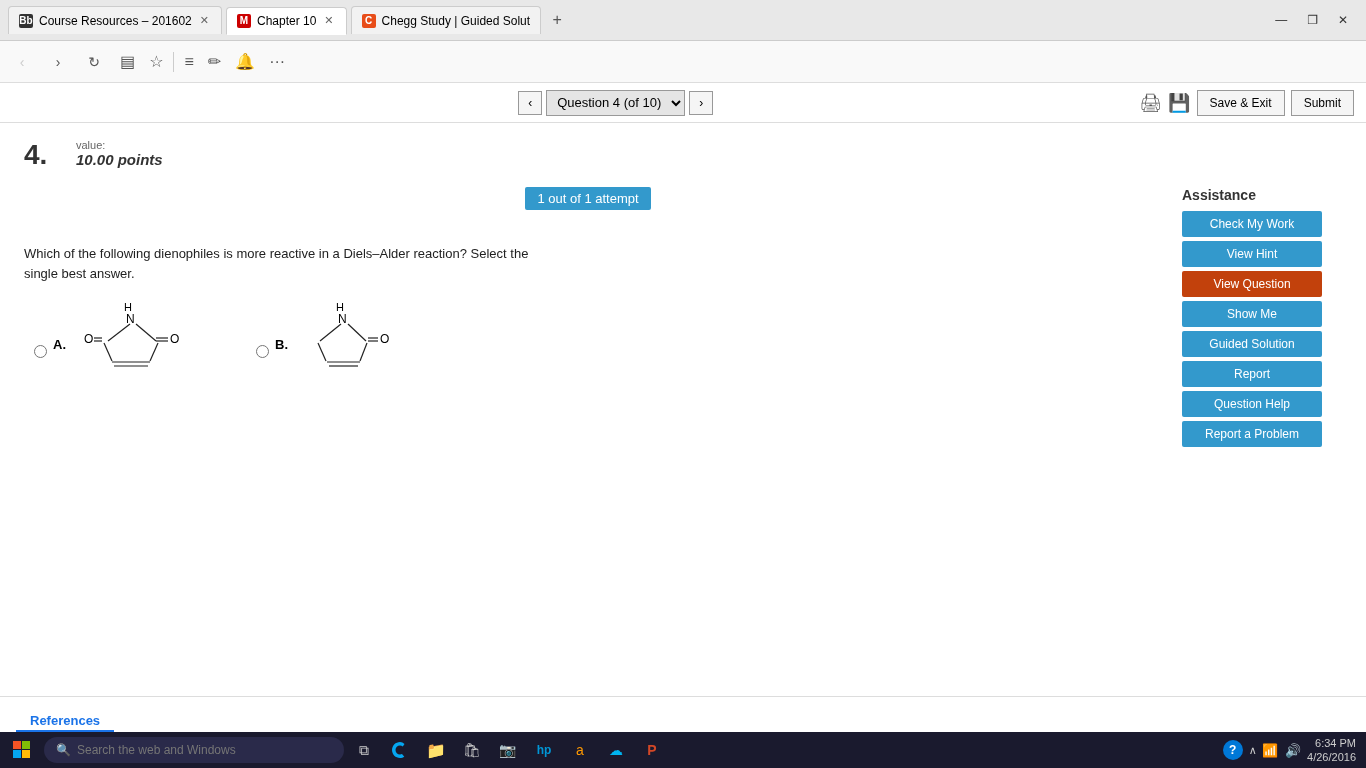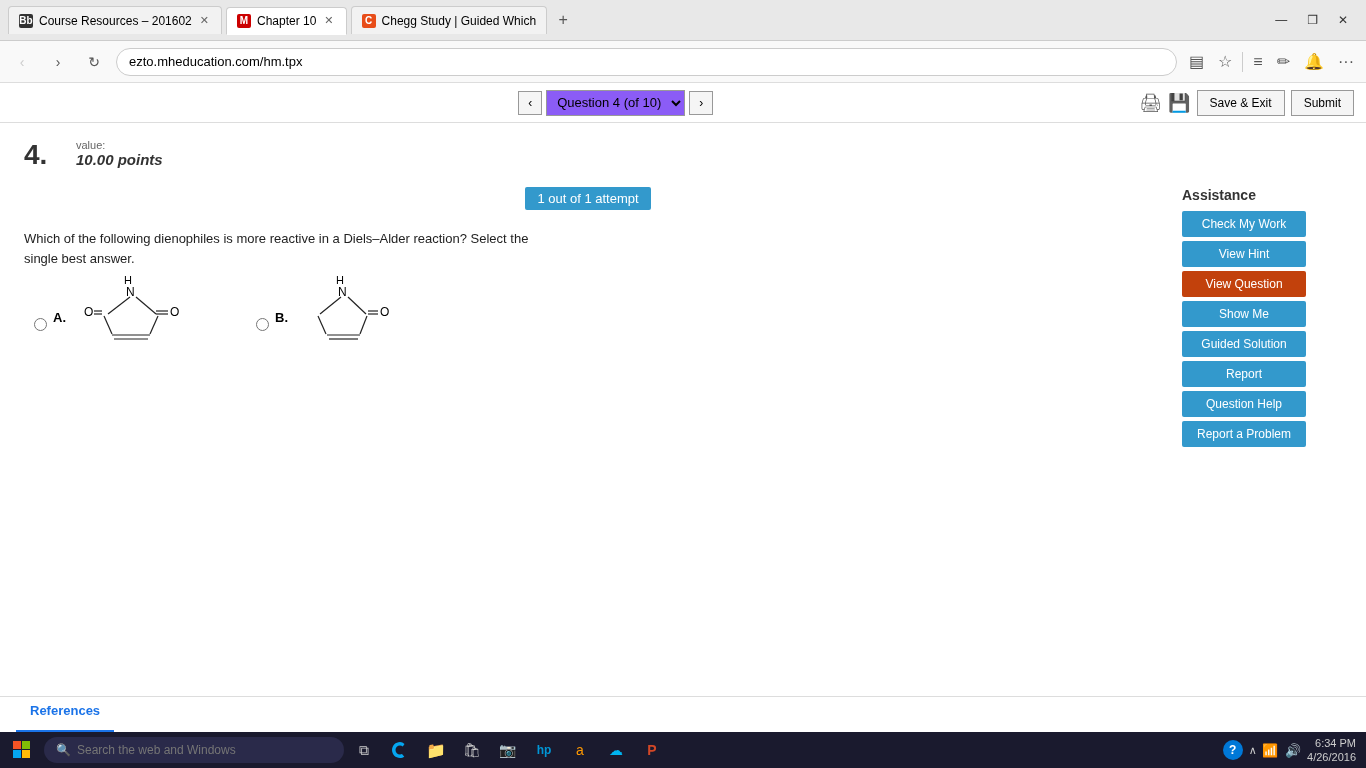--- a/index.html
+++ b/index.html
@@ -113,21 +113,21 @@
       align-items: center;
       justify-content: center;
       cursor: pointer;
       font-size: 12px;
     }
     .q-nav-select {
       height: 26px;
       border: 1px solid #999;
       padding: 0 6px;
       font-size: 13px;
-      background: #8b5cf6;
+      background: #e5e5e5;
       cursor: pointer;
     }
     .question-nav-right {
       display: flex;
       align-items: center;
       gap: 6px;
     }
     .save-exit-btn, .submit-btn {
       height: 26px;
       padding: 0 12px;
@@ -161,41 +161,41 @@
     .value-label { font-size: 11px; color: #666; }
     .value-points { font-size: 15px; font-weight: bold; color: #333; font-style: italic; }
 
     .attempt-badge {
       background: #3399cc;
       color: #fff;
       padding: 4px 12px;
       border-radius: 2px;
       font-size: 13px;
       display: inline-block;
-      margin: 0 auto 5px auto;
+      margin: 0 auto 20px auto;
     }
 
     .question-body {
       display: flex;
       gap: 30px;
     }
     .question-left { flex: 1; }
     .question-right { width: 160px; }
 
     .attempt-row {
       display: flex;
       justify-content: center;
       margin-bottom: 14px;
     }
 
     .question-text {
       font-size: 13px;
       color: #222;
       line-height: 1.5;
-      margin-bottom: 4px;
+      margin-bottom: 16px;
     }
 
     .choices {
       display: flex;
       gap: 60px;
       align-items: flex-start;
       margin-left: 10px;
     }
     .choice-item {
       display: flex;
@@ -212,21 +212,21 @@
       margin-right: 4px;
     }
     .assistance-title {
       font-size: 14px;
       font-weight: bold;
       color: #333;
       margin-bottom: 8px;
     }
     .assist-btn {
       display: block;
-      width: 124px;
+      width: 140px;
       height: 26px;
       background: #3399cc;
       color: #fff;
       border: none;
       border-radius: 2px;
       margin-bottom: 4px;
       cursor: pointer;
       font-size: 12px;
       text-align: center;
       line-height: 26px;
@@ -242,21 +242,21 @@
       left: 0;
       right: 0;
       background: #fff;
       border-top: 1px solid #ddd;
       padding: 0 16px;
       display: flex;
       align-items: flex-end;
       height: 36px;
     }
     .bottom-tab {
-      padding: 8px 14px 12px 14px;
+      padding: 8px 14px 2px 14px;
       font-size: 13px;
       cursor: pointer;
       color: #666;
       border-bottom: 2px solid transparent;
     }
     .bottom-tab.active {
       color: #1a73e8;
       border-bottom: 2px solid #1a73e8;
       font-weight: bold;
     }
@@ -334,37 +334,36 @@
     </div>
 
     <div class="tab active">
       <div class="tab-favicon" style="background:#cc0000;">M</div>
       <span>Chapter 10</span>
       <span class="tab-close">✕</span>
     </div>
 
     <div class="tab">
       <div class="tab-favicon" style="background:#e84d19;">C</div>
-      <span>Chegg Study | Guided Which</span>
+      <span>Chegg Study | Guided Solut</span>
     </div>
     <div style="width:24px;height:24px;display:flex;align-items:center;justify-content:center;cursor:pointer;font-size:16px;color:#555;">+</div>
   </div>
   <div class="title-bar-spacer"></div>
   <div class="window-controls">
     <span class="win-btn">—</span>
     <span class="win-btn">❐</span>
     <span class="win-btn">✕</span>
   </div>
 </div>
 
 <div class="address-bar">
   <div class="nav-btn disabled">‹</div>
   <div class="nav-btn">›</div>
   <div class="nav-btn">↻</div>
-  <input class="address-input" type="text" value="ezto.mheducation.com/hm.tpx" style="">
   <div class="toolbar-icons">
     <span class="toolbar-icon">▤</span>
     <span class="toolbar-icon">☆</span>
     <span style="width:1px;height:20px;background:#ccc;display:inline-block;"></span>
     <span class="toolbar-icon">≡</span>
     <span class="toolbar-icon">✏</span>
     <span class="toolbar-icon">🔔</span>
     <span class="toolbar-icon">···</span>
   </div>
 </div>

